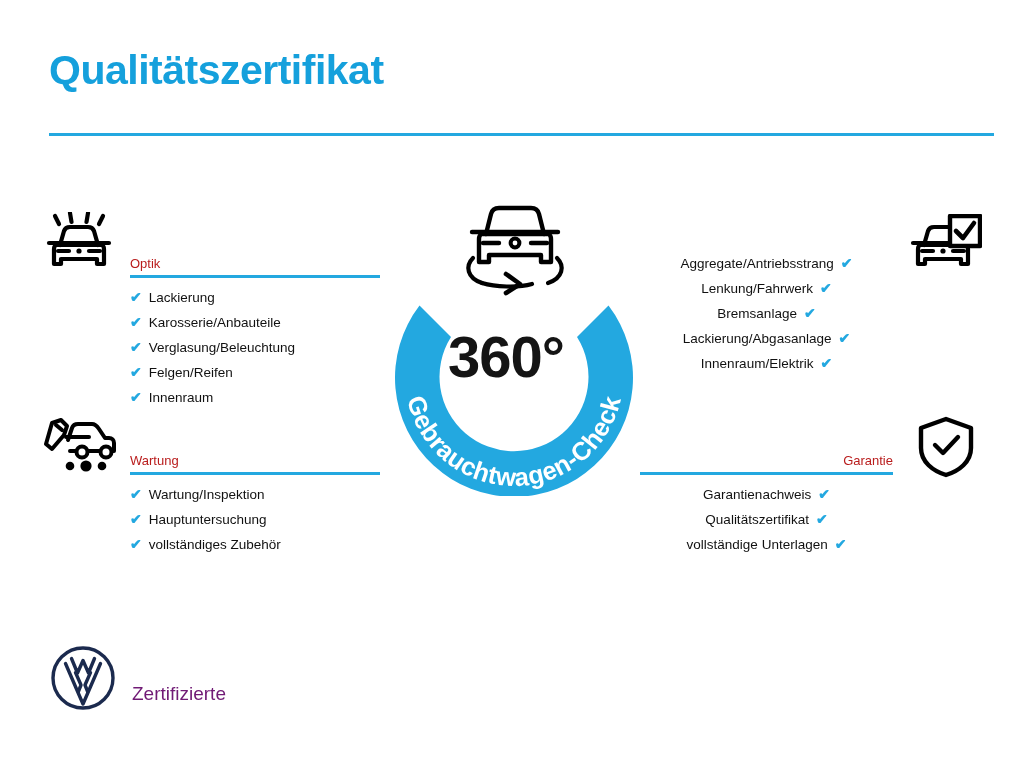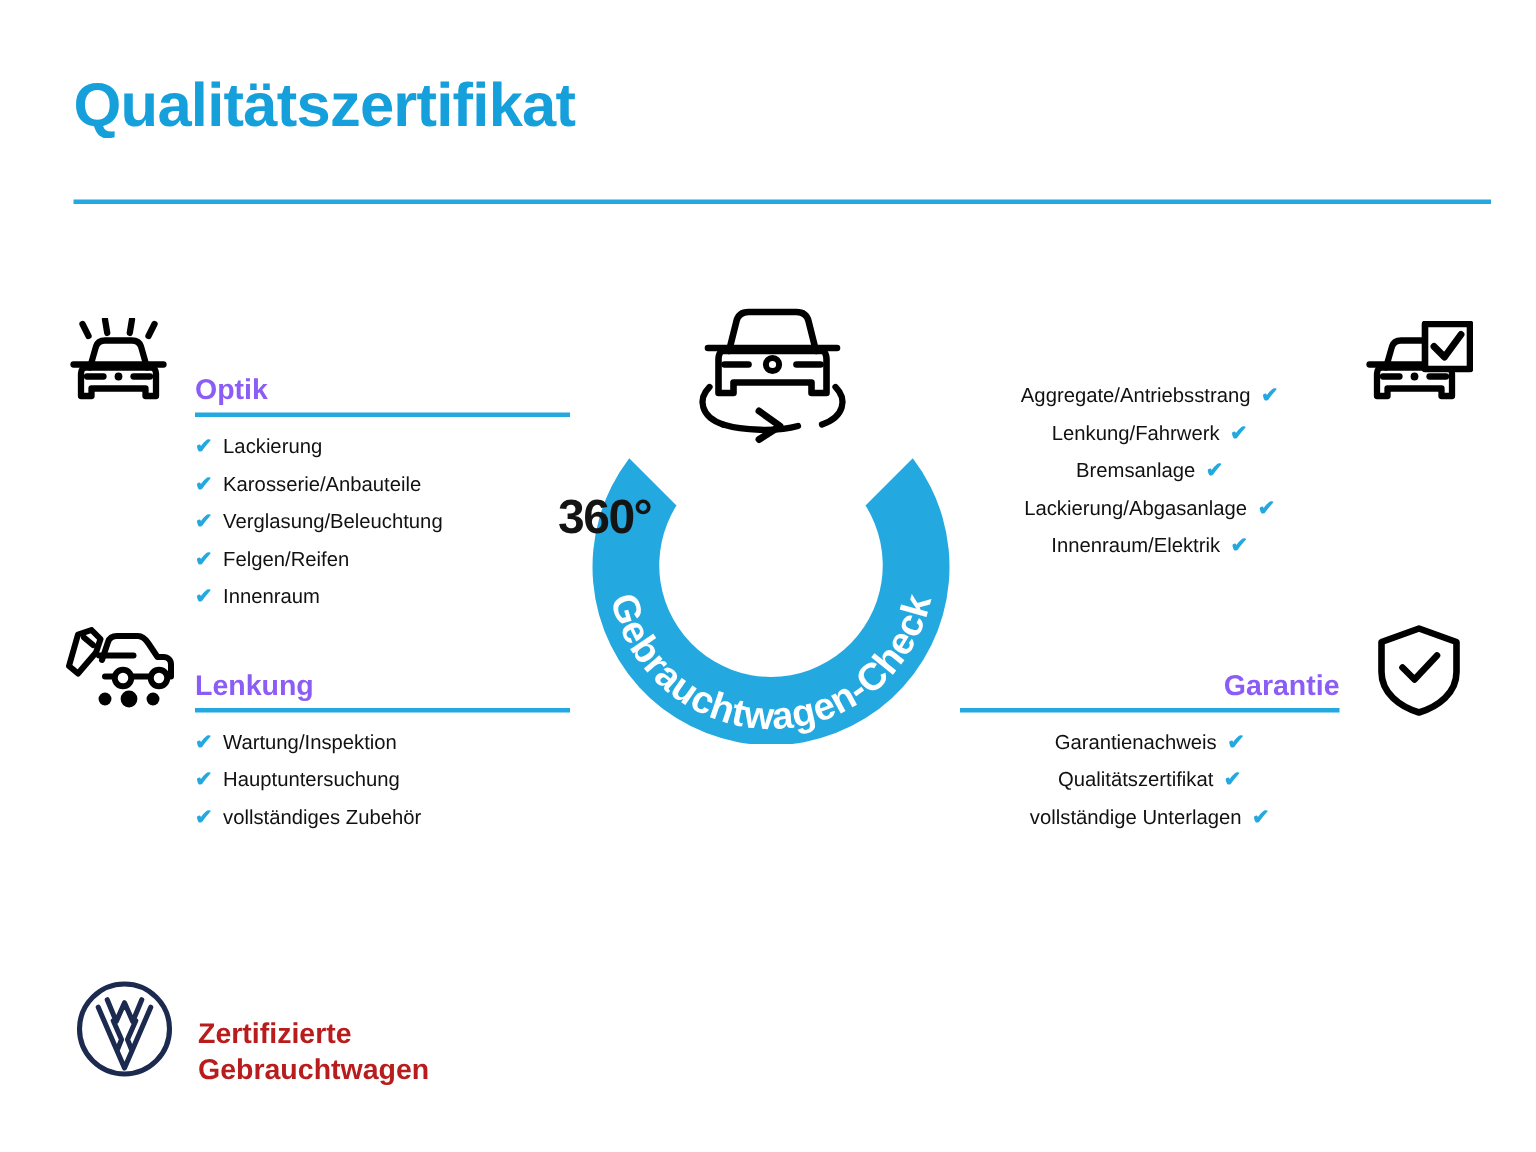--- a/index.html
+++ b/index.html
@@ -27,21 +27,21 @@
     background:#23A8E0;
   }
 
   
   .section{position:absolute;}
   .sec-head{
     position:relative;height:34px;
   }
   .sec-title{
     position:absolute;bottom:2px;
-    font-size:19px;font-weight:bold;color:#8b5cf6;
+    font-size:13px;font-weight:normal;color:#b91c1c;
     line-height:1;white-space:nowrap;
   }
   .sec-rule{
     position:absolute;left:0;right:0;bottom:-6px;
     height:3px;background:#23A8E0;
   }
   .items{margin-top:18px;}
   .item{
     display:flex;align-items:baseline;
     font-size:13.5px;color:#111;
@@ -69,32 +69,32 @@
 
   
   .badge{
     position:absolute;left:372px;top:196px;
     width:284px;height:300px;
   }
   .badge-ring{position:absolute;left:0;top:62px;width:284px;height:238px;}
   .badge-car{position:absolute;left:88px;top:0;width:110px;height:100px;}
   .badge-360{
     position:absolute;left:0;right:16px;top:132px;
-    text-align:left;
-    font-size:32px;font-weight:bold;color:#141414;
+    text-align:center;
+    font-size:58px;font-weight:bold;color:#141414;
     letter-spacing:-1px;line-height:1;
   }
 
   
   .footer{position:absolute;left:50px;top:645px;display:flex;align-items:center;}
   .vw-mark{width:66px;height:66px;}
   .vw-text{
     margin-left:16px;
-    color:#b91c1c;
-    font-size:19px;font-weight:bold;line-height:1.28;
+    color:#701a75;
+    font-size:19px;font-weight:normal;line-height:1.28;
     white-space:nowrap;
     margin-top:33px;
   }
 </style>
 </head>
 <body>
 
 <div class="page">
 
   <div class="page-title">Qualitätszertifikat</div>
@@ -177,21 +177,21 @@
       <line x1="12" y1="37" x2="23" y2="37"></line>
       <line x1="43" y1="37" x2="54" y2="37"></line>
       <circle cx="33" cy="37" r="2.6" fill="#000" stroke="none"></circle>
       <rect x="40" y="2" width="30" height="30" fill="#fff" stroke="#000" stroke-width="4.4"></rect>
       <path d="M46 17 L53 24 L64 9" stroke-width="4.6"></path>
     </svg>
   </div>
 
   <div class="section left" style="left:130px;top:435px;width:250px;">
     <div class="sec-head">
-      <div class="sec-title">Lenkung</div>
+      <div class="sec-title">Wartung</div>
       <div class="sec-rule"></div>
     </div>
     <div class="items">
       <div class="item">
         <span class="check">✔</span>
         <span>Wartung/Inspektion</span>
       </div>
       <div class="item">
         <span class="check">✔</span>
         <span>Hauptuntersuchung</span>
@@ -286,17 +286,16 @@
       <svg viewBox="0 0 66 66" width="66" height="66" fill="none">
         <circle cx="33" cy="33" r="30" stroke="#1B2A4E" stroke-width="3.4" fill="#fff"></circle>
         <path d="M21.5 13.5 L27.5 28 L33 15.5 L38.5 28 L44.5 13.5
                  M15.5 18.5 L28 47.5 L31 40 L25.5 27.5
                  M50.5 18.5 L38 47.5 L35 40 L40.5 27.5
                  M28 47.5 L33 59 L38 47.5" stroke="#1B2A4E" stroke-width="3.4" stroke-linejoin="round" stroke-linecap="round" fill="none"></path>
       </svg>
     </div>
     <div class="vw-text">
       <div>Zertifizierte</div>
-      <div>Gebrauchtwagen</div>
     </div>
   </div>
 
 </div>
 
 </body></html>

